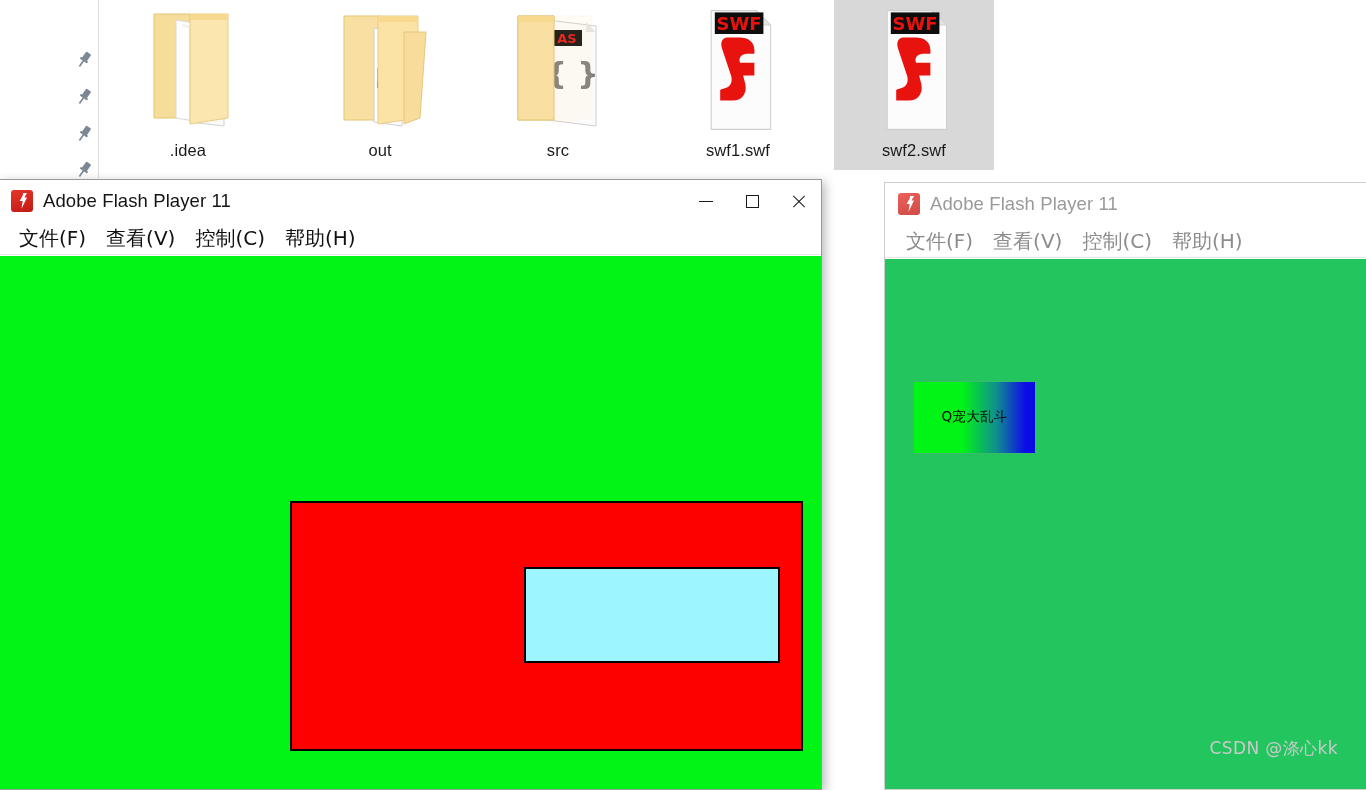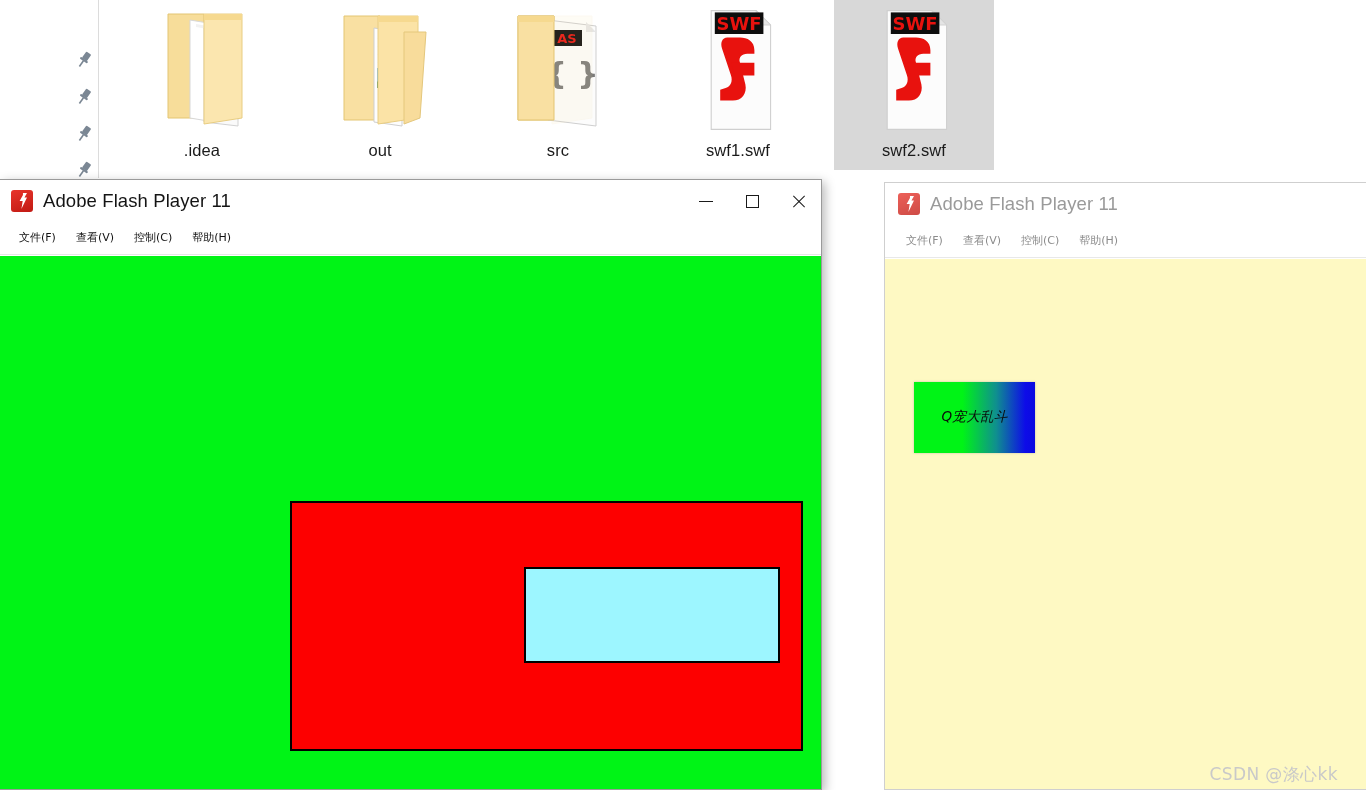--- a/index.html
+++ b/index.html
@@ -140,21 +140,21 @@
 
   #win1-menubar {
     height: 33px;
     background: #ffffff;
     display: flex;
     align-items: center;
     padding-left: 9px;
     border-bottom: 1px solid #e6e6e6;
   }
   .menu-item {
-    font-size: 11px;
+    font-size: 20px;
     color: #111111;
     padding: 0 10px;
     line-height: 22px;
     white-space: nowrap;
     font-family: "DejaVu Sans", "Liberation Sans", sans-serif;
   }
 
   #win1-stage {
     position: absolute;
     left: 0; top: 76px;
@@ -208,22 +208,21 @@
     align-items: center;
     padding-left: 11px;
     border-bottom: 1px solid #e8e8e8;
   }
   #win2-menubar .menu-item { color: #8c8c8c; }
 
   #win2-stage {
     position: absolute;
     left: 0; top: 76px;
     right: 0; bottom: 0;
-    background: #fef9c3;
-    font-style: italic;
+    background: #22c55e;
   }
 
   #gradient-box {
     position: absolute;
     left: 29px; top: 123px;
     width: 121px; height: 71px;
     background: linear-gradient(to right, #00f416 0%, #00f416 40%, #0f8f8f 68%, #0d0ce8 92%, #0a0ae0 100%);
     display: flex;
     align-items: center;
     justify-content: center;
@@ -233,21 +232,21 @@
     font-size: 13.5px;
     color: #0a0a0a;
     font-family: "DejaVu Sans", "Liberation Sans", sans-serif;
     letter-spacing: 0.3px;
     transform: translateY(-1px);
   }
 
   
   #watermark {
     position: absolute;
-    right: 28px; bottom: 4px;
+    right: 28px; bottom: 30px;
     font-size: 17px;
     color: #c9c9c9;
     font-family: "DejaVu Sans", "Liberation Sans", sans-serif;
     letter-spacing: 0.4px;
     white-space: nowrap;
   }
 
   
   #gap-strip {
     position: absolute;
@@ -295,21 +294,21 @@
         <rect x="7" y="1.5" width="6" height="8" rx="1"></rect>
             <rect x="5.5" y="9" width="9" height="2.2" rx="1"></rect>
             <rect x="9.2" y="11" width="1.6" height="7"></rect>
           </g>
         </svg>
     </div>
   </div>
 
   <div id="file-grid">
 
-    <div class="file-cell" style="left:22px">
+    <div class="file-cell" style="left:8px">
       <div class="file-thumb">
         <svg class="folder" viewBox="0 0 104 126">
           <path d="M16 8 L52 8 L52 112 L16 112 Z" fill="#f7dd9a" stroke="#e3c572" stroke-width="1"></path>
           <path d="M38 14 L74 20 L74 118 L38 112 Z" fill="#ffffff" stroke="#d7d7d7" stroke-width="1"></path>
           <path d="M44 18 L62 21 L62 24 L44 21 Z" fill="#f2f2f2"></path>
           <path d="M52 22 L86 26 L86 120 L52 116 Z" fill="#fafafa" stroke="#d2d2d2" stroke-width="1"></path>
           <path d="M52 22 L62 22 L52 32 Z" fill="#e8e8e8"></path>
           <path d="M52 8 L90 8 L90 112 L52 118 Z" fill="#fbe6af" stroke="#e8cd82" stroke-width="1"></path>
           <path d="M52 8 L90 8 L90 14 L52 14 Z" fill="#f6d98f"></path>
         </svg>

